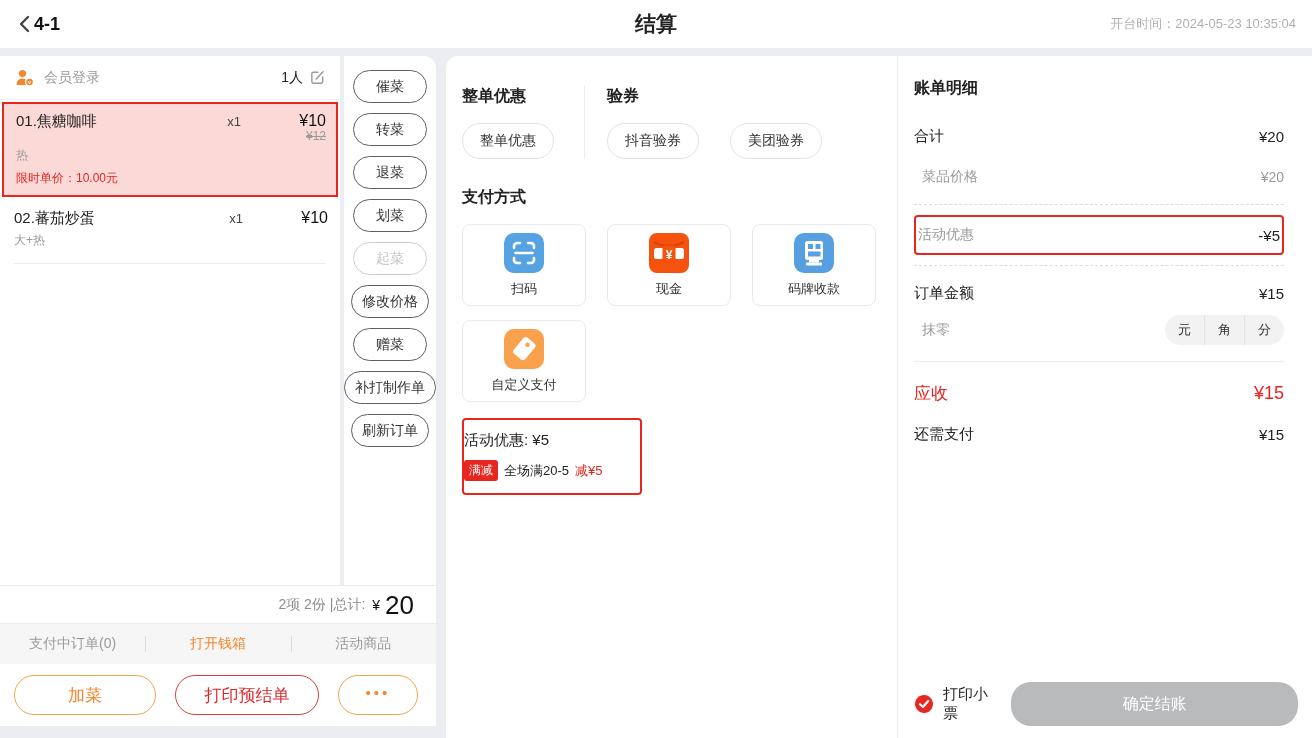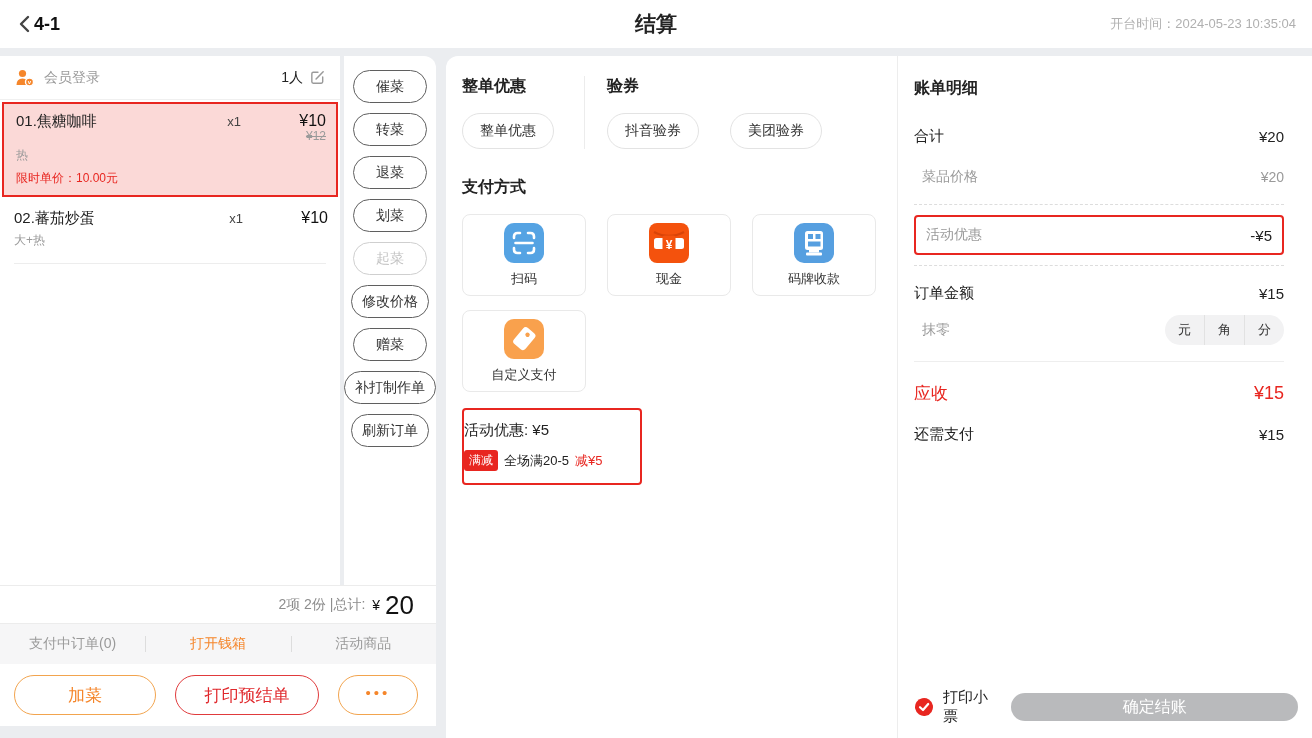--- a/index.html
+++ b/index.html
@@ -56,21 +56,21 @@
 
   .actions-row { height:62px; background:#fff; display:flex; align-items:center; padding:0 14px; gap:19px; }
   .act-btn { height:40px; border-radius:20px; background:#fff; display:flex; align-items:center; justify-content:center;
     font-size:17px; cursor:pointer; }
   .act-add { width:142px; border:1px solid #f2a44e; color:#f5862b; }
   .act-print { width:144px; border:1px solid #e03a3c; color:#e0282c; }
   .act-more { width:80px; border:1px solid #f2a44e; color:#f5862b; font-size:15px; letter-spacing:3px; padding-bottom:6px; }
 
   
   .main-panel { position:absolute; left:446px; top:56px; right:0; bottom:0; background:#fff; border-top-left-radius:12px; }
-  .center-sec { position:absolute; left:0; top:0; width:451px; bottom:0; padding:20px 0 0 16px; }
+  .center-sec { position:absolute; left:0; top:10px; width:451px; bottom:0; padding:20px 0 0 16px; }
   .sec-header { font-size:16px; font-weight:600; color:#222; }
   .co-top { display:flex; }
   .co-col { display:flex; flex-direction:column; gap:16px; }
   .co-col1 { padding-right:30px; border-right:1px solid #ececec; }
   .co-col2 { padding-left:22px; }
   .pill-row { display:flex; gap:31px; }
   .opt-pill { height:36px; padding:0 17px; border:1px solid #e3e3e3; border-radius:18px; background:#fff;
     font-size:14px; color:#333; display:flex; align-items:center; justify-content:center; cursor:pointer; width:fit-content; }
 
   .pay-header { margin-top:28px; }
@@ -89,32 +89,32 @@
 
   
   .bill-sec { position:absolute; left:451px; top:0; right:0; bottom:0; border-left:1px solid #ededed;
     padding:22px 28px 0 16px; }
   .bill-header { font-size:16px; font-weight:600; color:#222; }
   .bill-row { display:flex; justify-content:space-between; align-items:center; font-size:15px; color:#222; }
   .bill-row.sub { font-size:14px; color:#9a9a9a; padding-left:8px; }
   .mt28 { margin-top:28px; } .mt22 { margin-top:22px; } .mt18 { margin-top:18px; } .mt20 { margin-top:20px; }
   .dash-sep { border-top:1px dashed #ddd; margin-top:18px; }
   .solid-sep { border-top:1px solid #eee; margin-top:16px; }
-  .bill-promo { margin-top:10px; border:2px solid #e82620; border-radius:4px; padding:9px 10px; display:flex;
+  .bill-promo { margin-top:10px; border:2px solid #e82620; border-radius:4px; padding:9px 2px; display:flex;
     justify-content:space-between; align-items:center;gap:25px; }
   .bill-promo .lbl { font-size:14px; color:#9a9a9a; }
   .bill-promo .val { font-size:15px; color:#222; }
   .seg { display:flex; background:#f2f2f3; border-radius:15px; height:30px; overflow:hidden; }
   .seg-cell { padding:0 13px; display:flex; align-items:center; font-size:13px; color:#333; cursor:pointer; }
   .seg-cell + .seg-cell { border-left:1px solid #e2e2e2; }
   .recv .l { font-size:17px; color:#e82620; }
   .recv .v { font-size:18px; color:#e82620; }
   .bill-footer { position:absolute; left:16px; right:14px; bottom:12px; display:flex; align-items:center; gap:9px; }
   .print-label { font-size:15px; color:#222;font-family:Liberation Serif, serif; }
-  .confirm-btn { margin-left:auto; width:290px; height:28px; border-radius:20px; background:#b9babc; color:#fff;
+  .confirm-btn { margin-left:auto; width:290px; height:44px; border-radius:20px; background:#b9babc; color:#fff;
     font-size:16px; display:flex; align-items:center; justify-content:center; cursor:pointer; border:none; }
 
   .ico { display:inline-flex; }
 </style>
 </head>
 <body>
 
 <div class="topbar">
   <div class="back-btn">
     <span class="ico">

